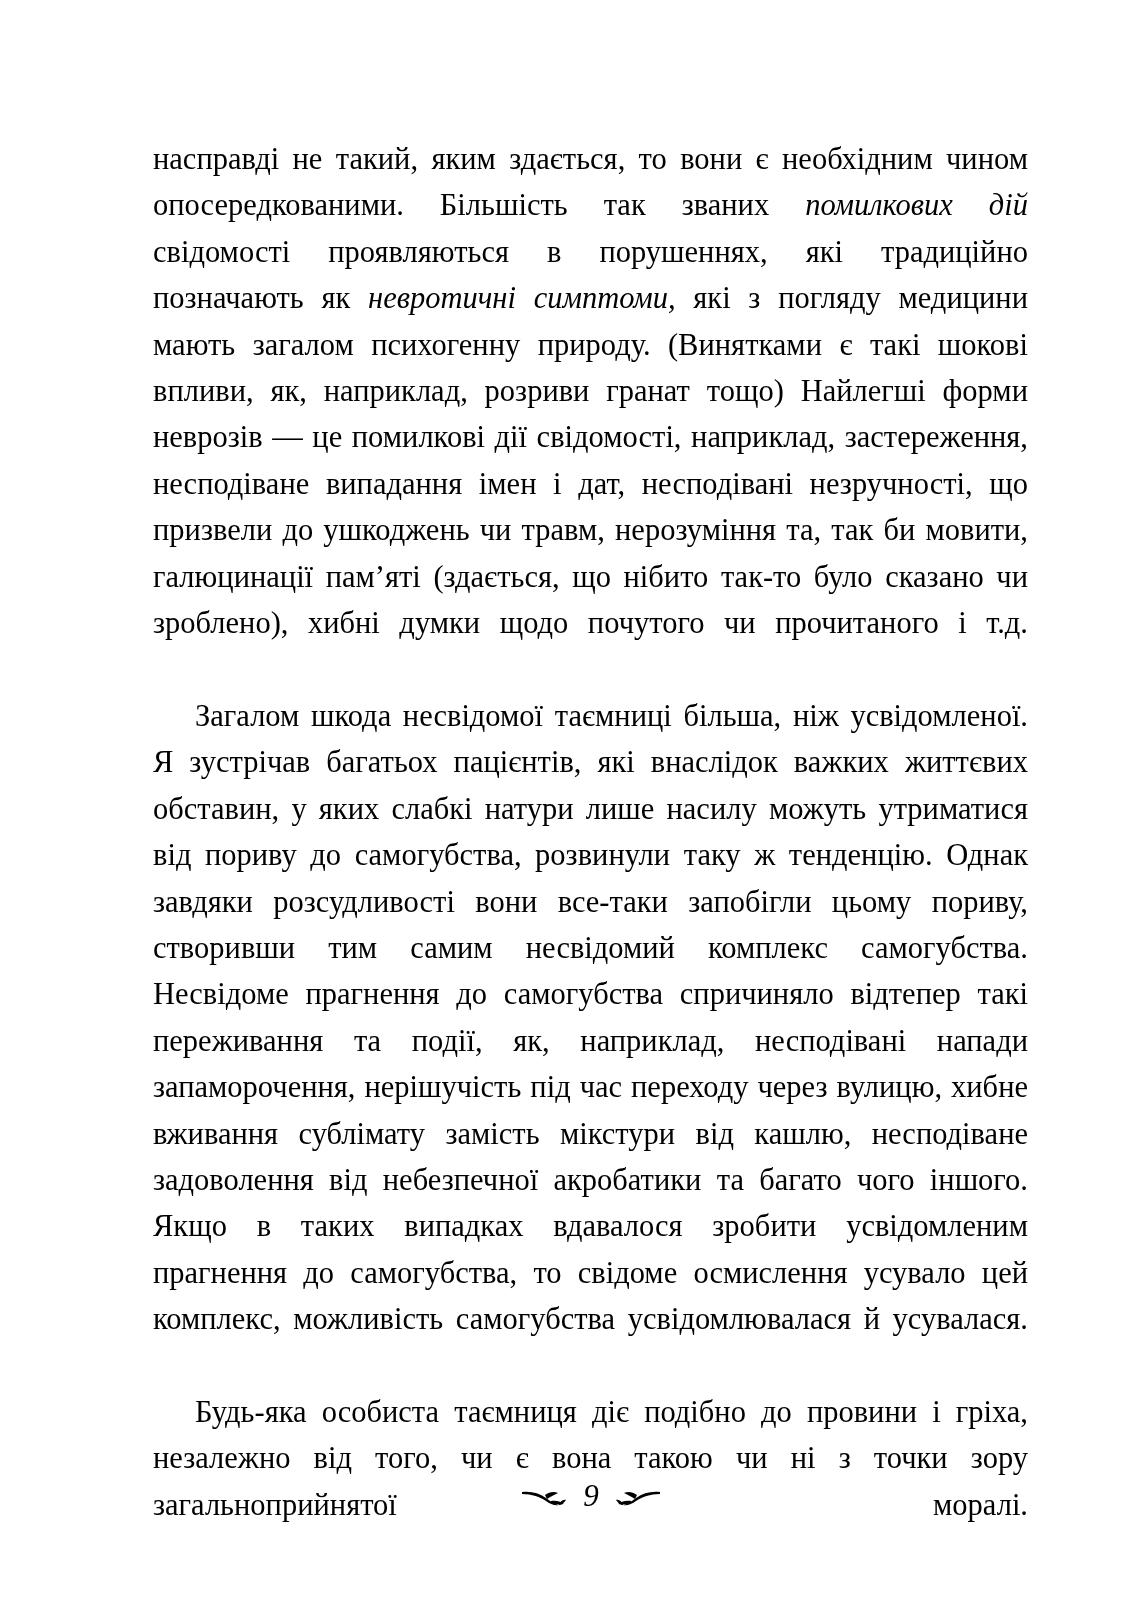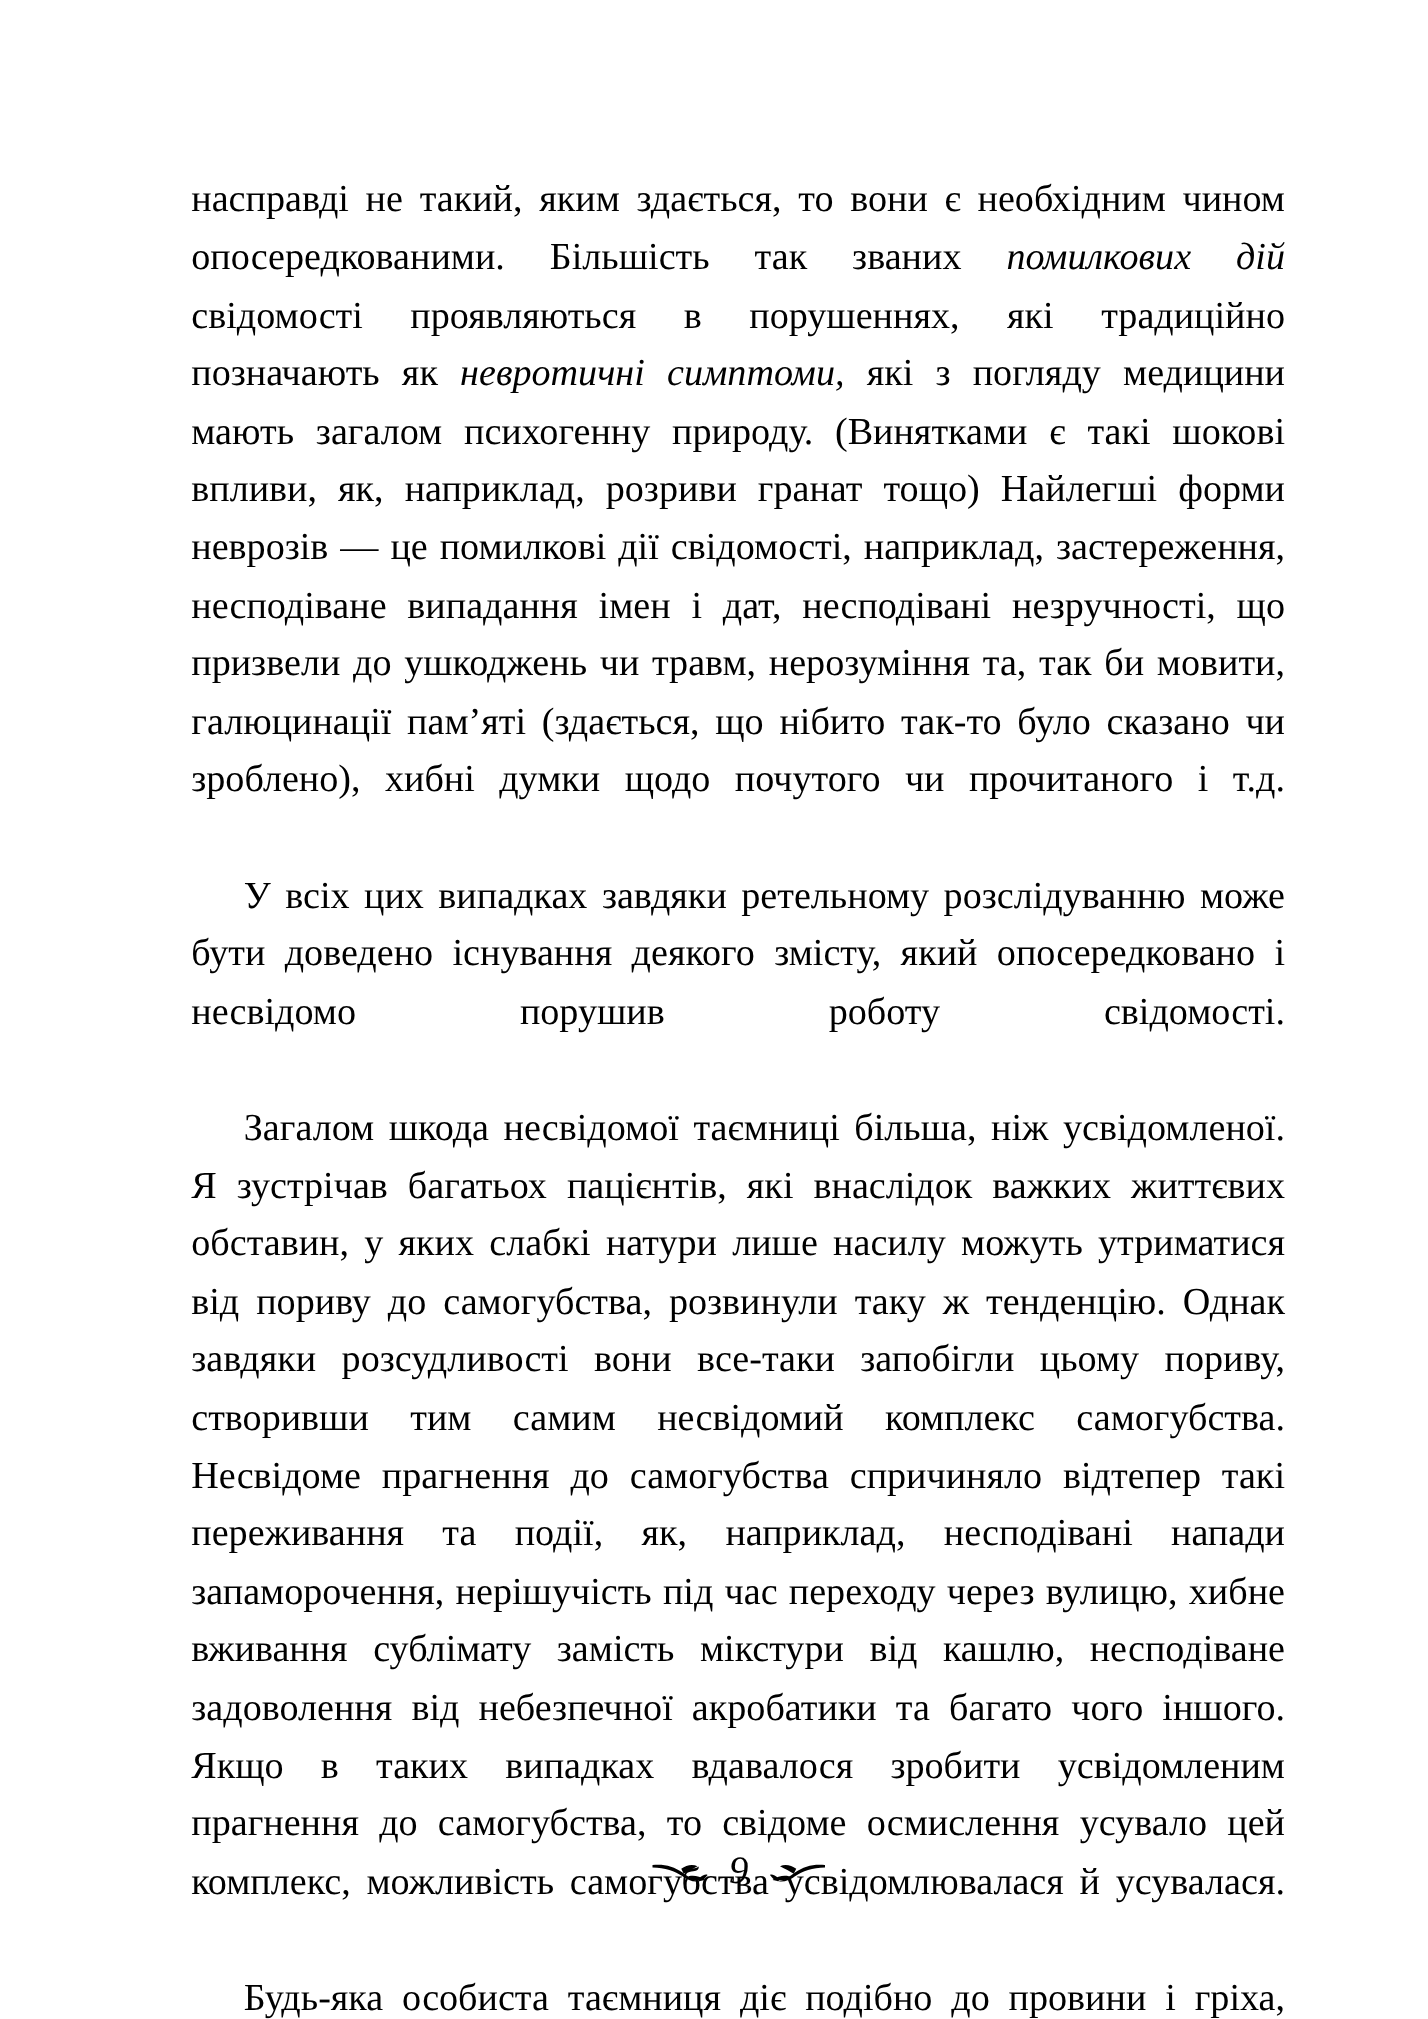--- a/index.html
+++ b/index.html
@@ -77,21 +77,20 @@
     top: -2px;
   }
 </style>
 </head>
 <body>
 
 <div class="page">
 
   <div class="text-column">
     <p class="para"><span>насправді не такий, яким здається, то вони є необхідним чином опосередкованими. Більшість так званих </span><span class="it">помилкових дій</span><span> свідомості проявляються в порушеннях, які традиційно позначають як </span><span class="it">невротичні симптоми,</span><span> які з погляду медицини мають загалом психогенну природу. (Винятками є такі шокові впливи, як, наприклад, розриви гранат тощо) Найлегші форми неврозів — це помилкові дії свідомості, наприклад, застереження, несподіване випадання імен і дат, несподівані незручності, що призвели до ушкоджень чи травм, нерозуміння та, так би мовити, галюцинації пам’яті (здається, що нібито так-то було сказано чи зроблено), хибні думки щодо почутого чи прочитаного і т.д.</span></p>
-    <p class="para indent"><span>У всіх цих випадках завдяки ретельному розслідуванню може бути доведено існування деякого змісту, який опосередковано і несвідомо порушив роботу свідомості.</span></p>
     <p class="para indent"><span>Загалом шкода несвідомої таємниці більша, ніж усвідомленої. Я зустрічав багатьох пацієнтів, які внаслідок важких життєвих обставин, у яких слабкі натури лише насилу можуть утриматися від пориву до самогубства, розвинули таку ж тенденцію. Однак завдяки розсудливості вони все-таки запобігли цьому пориву, створивши тим самим несвідомий комплекс самогубства. Несвідоме прагнення до самогубства спричиняло відтепер такі переживання та події, як, наприклад, несподівані напади запаморочення, нерішучість під час переходу через вулицю, хибне вживання сублімату замість мікстури від кашлю, несподіване задоволення від небезпечної акробатики та багато чого іншого. Якщо в таких випадках вдавалося зробити усвідомленим прагнення до самогубства, то свідоме осмислення усувало цей комплекс, можливість самогубства усвідомлювалася й усувалася.</span></p>
     <p class="para indent"><span>Будь-яка особиста таємниця діє подібно до провини і гріха, незалежно від того, чи є вона такою чи ні з точки зору загальноприйнятої моралі.</span></p>
 
   </div>
 
   <div class="footer">
     <span class="folio">
       <span class="orn">
         <svg width="46" height="24" viewBox="0 0 46 24" xmlns="http://www.w3.org/2000/svg">
           <path d="M1 6 C10 5, 18 7, 25 12 C29 15, 33 18, 38 19 C34 20, 29 18, 25 15 C19 11, 11 8, 1 8 Z" fill="#000"></path>

